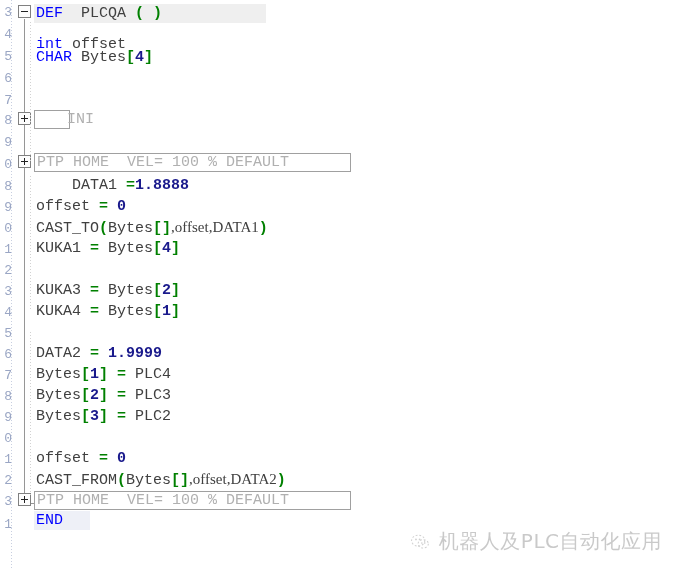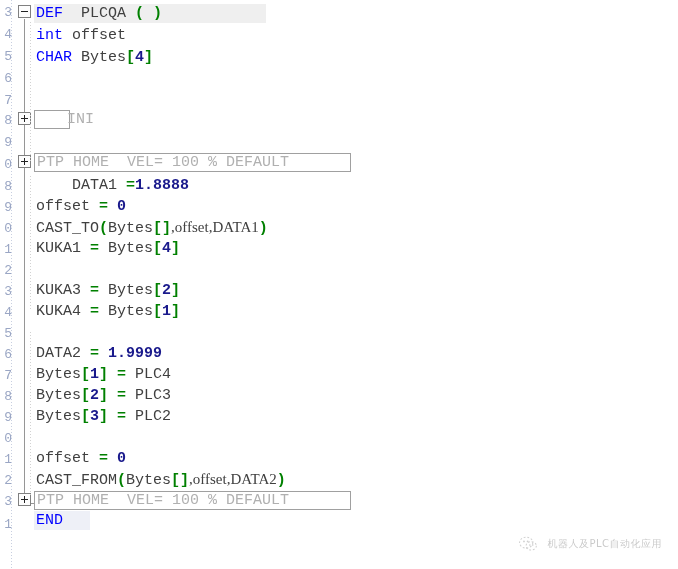--- a/index.html
+++ b/index.html
@@ -172,21 +172,21 @@
     opacity: 0.40;
     pointer-events: none;
   }
   .wm-logo {
     width: 22px;
     height: 22px;
     flex: 0 0 auto;
   }
   .wm-text {
     font-family: "DejaVu Sans", "Liberation Sans", sans-serif;
-    font-size: 10px;
+    font-size: 20px;
     color: #7a7a7a;
     letter-spacing: 0.5px;
     white-space: nowrap;
   }
 </style>
 </head>
 <body>
 
 <div id="editor">
 
@@ -248,21 +248,21 @@
 
     <div class="indent-guide" style="top:22px;  height:140px;"></div>
     <div class="indent-guide" style="top:176px; height:135px;"></div>
     <div class="indent-guide" style="top:332px; height:165px;"></div>
 
     <div class="hl-band" style="top:4px;  left:-2px; width:232px;"></div>
     <div class="hl-end" style="top:511px; left:-2px; width:56px;"></div>
 
     <div class="row" style="top:4px"><span class="kw">DEF</span><span class="id">  PLCQA </span><span class="op">( )</span></div>
 
-    <div class="row" style="top:26px"><span class="kw">int</span><span class="id"> offset</span></div>
+    <div class="row" style="top:35px"><span class="kw">int</span><span class="id"> offset</span></div>
 
     <div class="row" style="top:48px"><span class="kw">CHAR</span><span class="id"> Bytes</span><span class="brk">[</span><span class="num">4</span><span class="brk">]</span></div>
 
     <div class="folded" style="top:110px; left:-2px; width:36px;padding-left:32px;">INI</div>
 
     <div class="folded" style="top:153px; left:-2px; width:317px;">PTP HOME  VEL= 100 % DEFAULT</div>
 
     <div class="row" style="top:176px"><span class="id">    DATA1 </span><span class="op">=</span><span class="num">1.8888</span></div>
 
     <div class="row" style="top:197px"><span class="id">offset </span><span class="op">=</span><span class="num"> 0</span></div>

